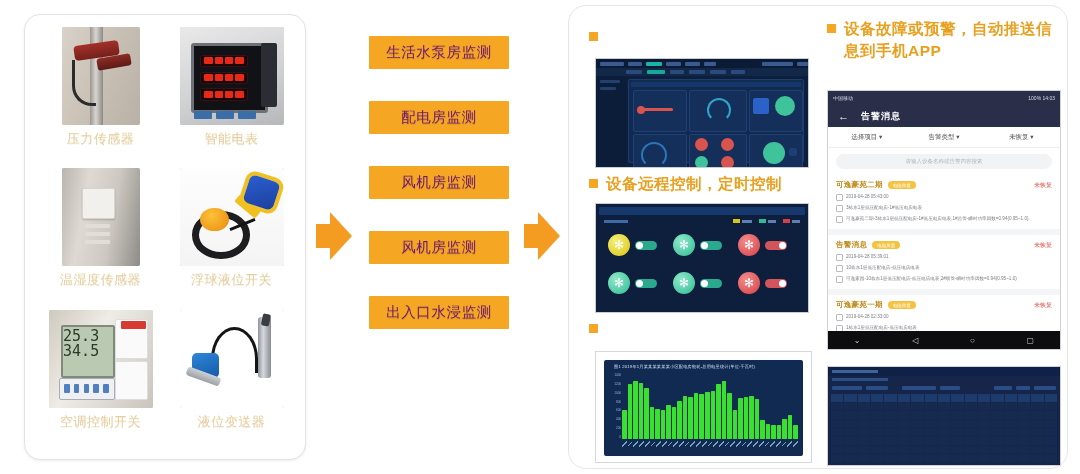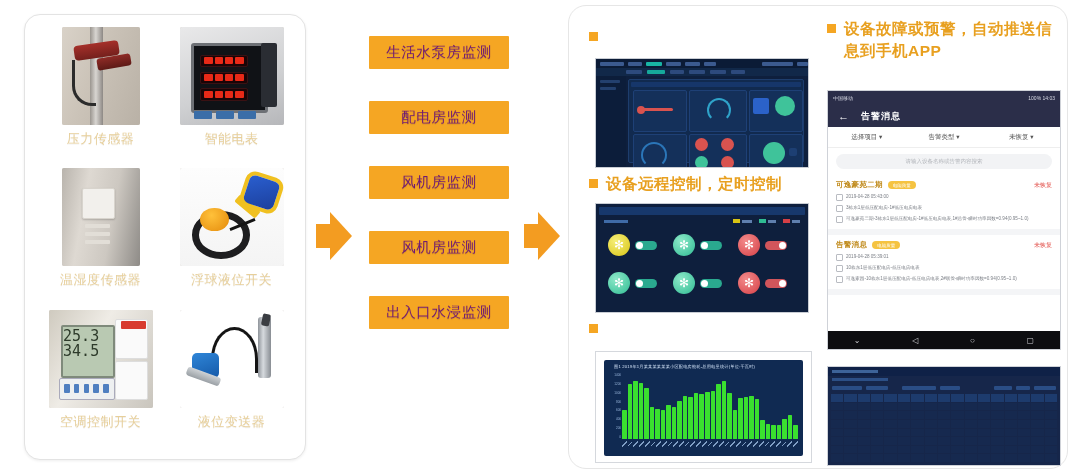--- a/index.html
+++ b/index.html
@@ -584,20 +584,35 @@
           <div class="alarm-line">
               <span class="ic"></span>
             <span class="tx">10栋东1层低压配电房-低压电房电表</span>
             </div>
           <div class="alarm-line">
               <span class="ic"></span>
             <span class="tx">可逸家园-10栋东1层低压配电房-低压电房电表,2#联管-瞬时功率因数=0.94(0.95~1.0)</span>
             </div>
         </div>
 
+        <div class="alarm">
+          <div class="alarm-top">
+            <span class="alarm-name">可逸豪苑一期</span>
+            <span class="badge">电能质量</span>
+            <span class="alarm-state">未恢复</span>
+          </div>
+          <div class="alarm-line">
+              <span class="ic"></span>
+            <span class="tx">2019-04-28 02:33:00</span>
+            </div>
+          <div class="alarm-line">
+              <span class="ic"></span>
+            <span class="tx">1栋东1层低压配电房-低压电房电表</span>
+            </div>
+        </div>
       </div>
       <div class="ph-nav">
         <span>⌄</span>
         <span>◁</span>
         <span>○</span>
         <span>▢</span>
       </div>
     </div>
 
     <div class="shot shot-table">

